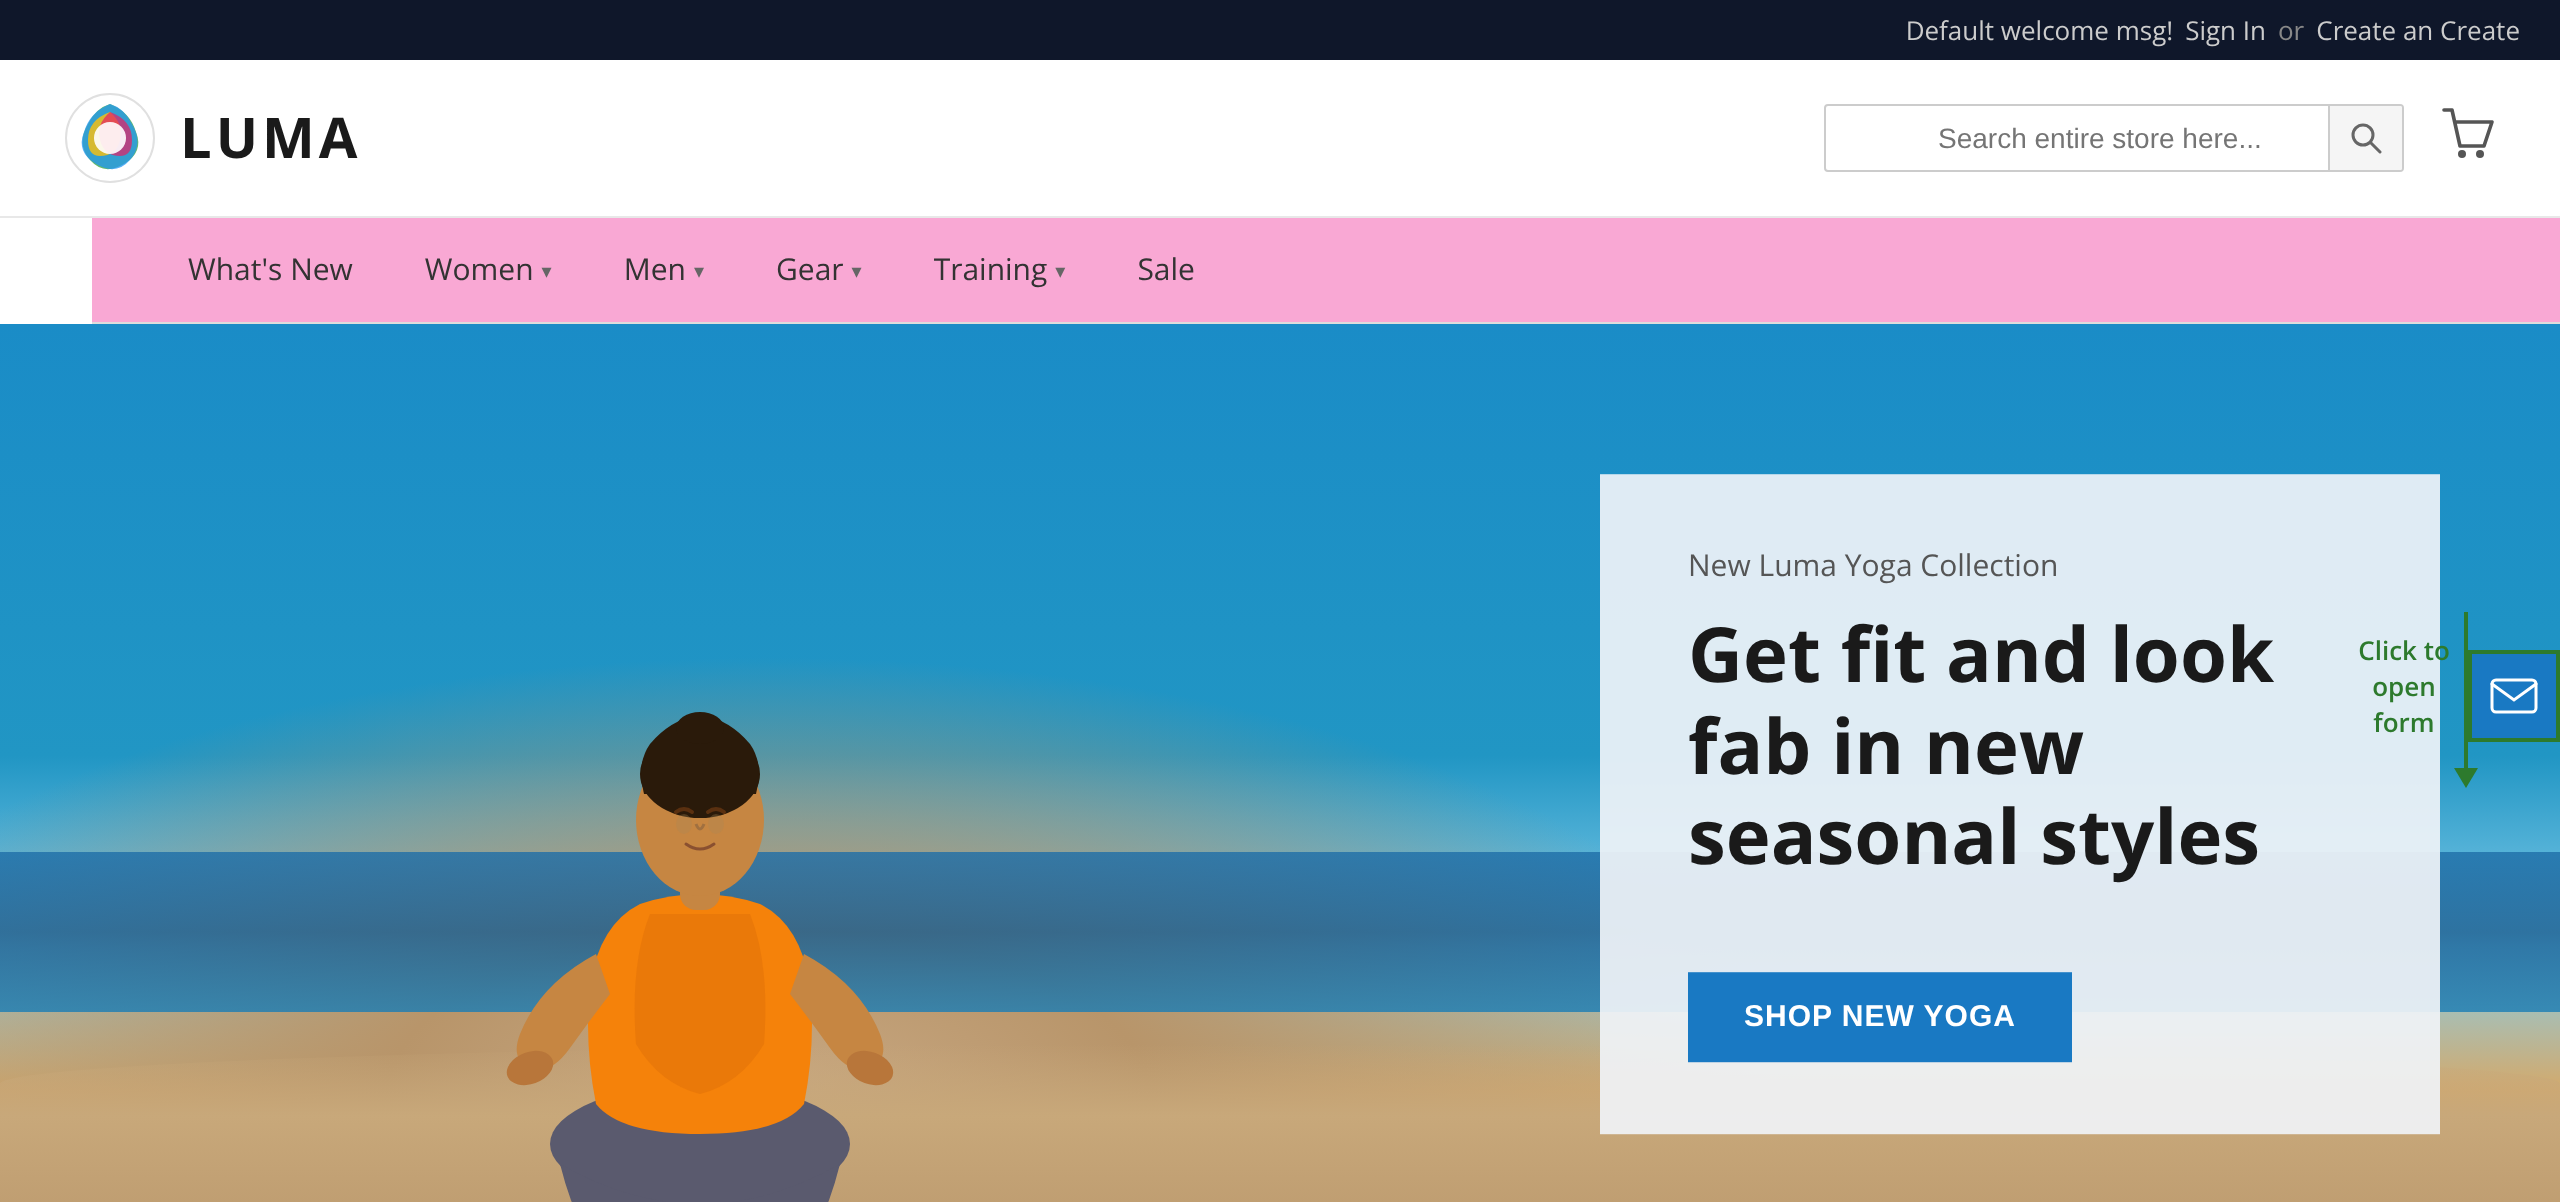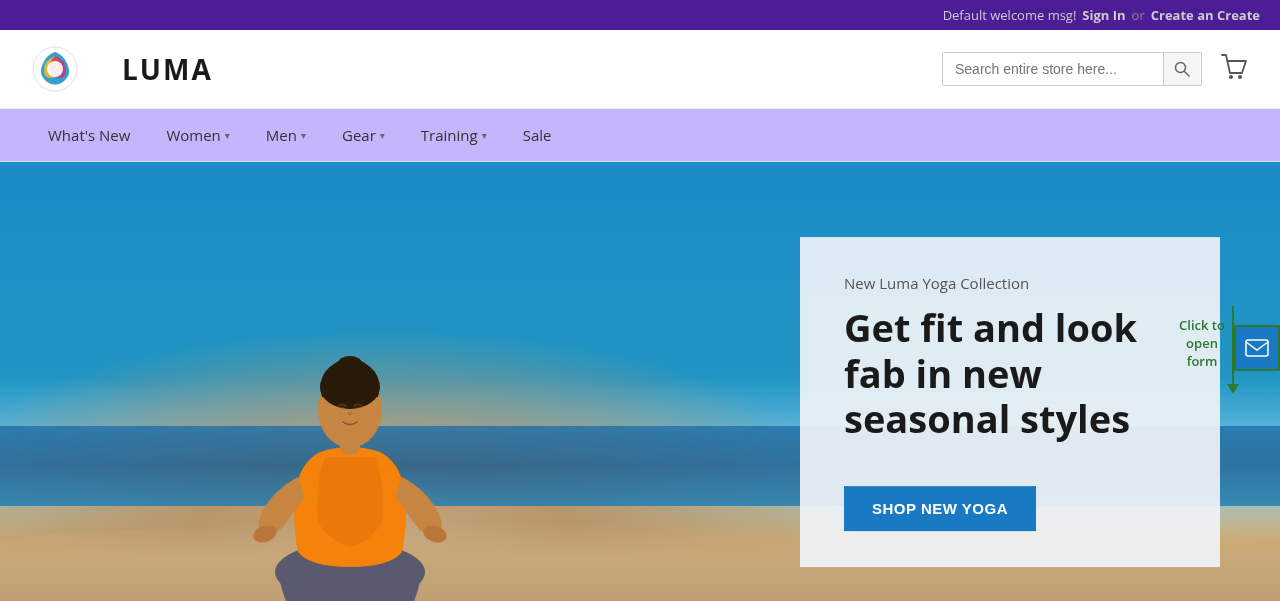--- a/index.html
+++ b/index.html
@@ -1,33 +1,32 @@
 <!DOCTYPE html>
 <html><head>
   <meta charset="utf-8">
   <style>
     * { margin: 0; padding: 0; box-sizing: border-box; }
     body { font-family: 'Open Sans', Arial, sans-serif; background: #fff; width: 1280px; overflow-x: hidden; }
 
     
     .top-bar {
-      background: #4c1d95;
+      background: #0f172a;
       color: #ccc;
       font-size: 13px;
       padding: 6px 20px;
       display: flex;
       justify-content: flex-end;
       align-items: center;
       gap: 6px;
     }
     .top-bar a {
       color: #ccc;
       text-decoration: none;
       cursor: pointer;
-      font-weight: bold;
     }
     .top-bar .separator { color: #888; }
 
     
     .header {
       background: #fff;
       display: flex;
       align-items: center;
       justify-content: space-between;
       padding: 14px 30px;
@@ -42,34 +41,34 @@
     .logo-icon {
       width: 50px;
       height: 50px;
     }
     .logo-text {
       font-size: 28px;
       font-weight: 700;
       color: #1a1a1a;
       letter-spacing: 2px;
       text-transform: uppercase;
-      margin-left: 32px;
     }
     .header-right {
       display: flex;
       align-items: center;
       gap: 16px;
     }
     .search-box {
       display: flex;
       align-items: flex-start;
       border: 1px solid #ccc;
       border-radius: 2px;
       overflow: hidden;
-      width: 260px;
+      width: 290px;
+      padding-left: 44px;
     }
     .search-input {
       border: none;
       outline: none;
       padding: 8px 12px;
       font-size: 14px;
       color: #999;
       width: 220px;
       background: #fff;
     }
@@ -83,23 +82,24 @@
       align-items: center;
       justify-content: center;
     }
     .cart-icon-wrap {
       cursor: pointer;
       position: relative;
     }
 
     
     .nav {
-      background: #c4b5fd;
+      background: #f9a8d4;
       border-bottom: 1px solid #ddd;
       padding: 0 30px;
+      margin-left: 46px;
     }
     .nav-list {
       display: flex;
       list-style: none;
       gap: 0;
     }
     .nav-item {
       position: relative;
     }
     .nav-link {

